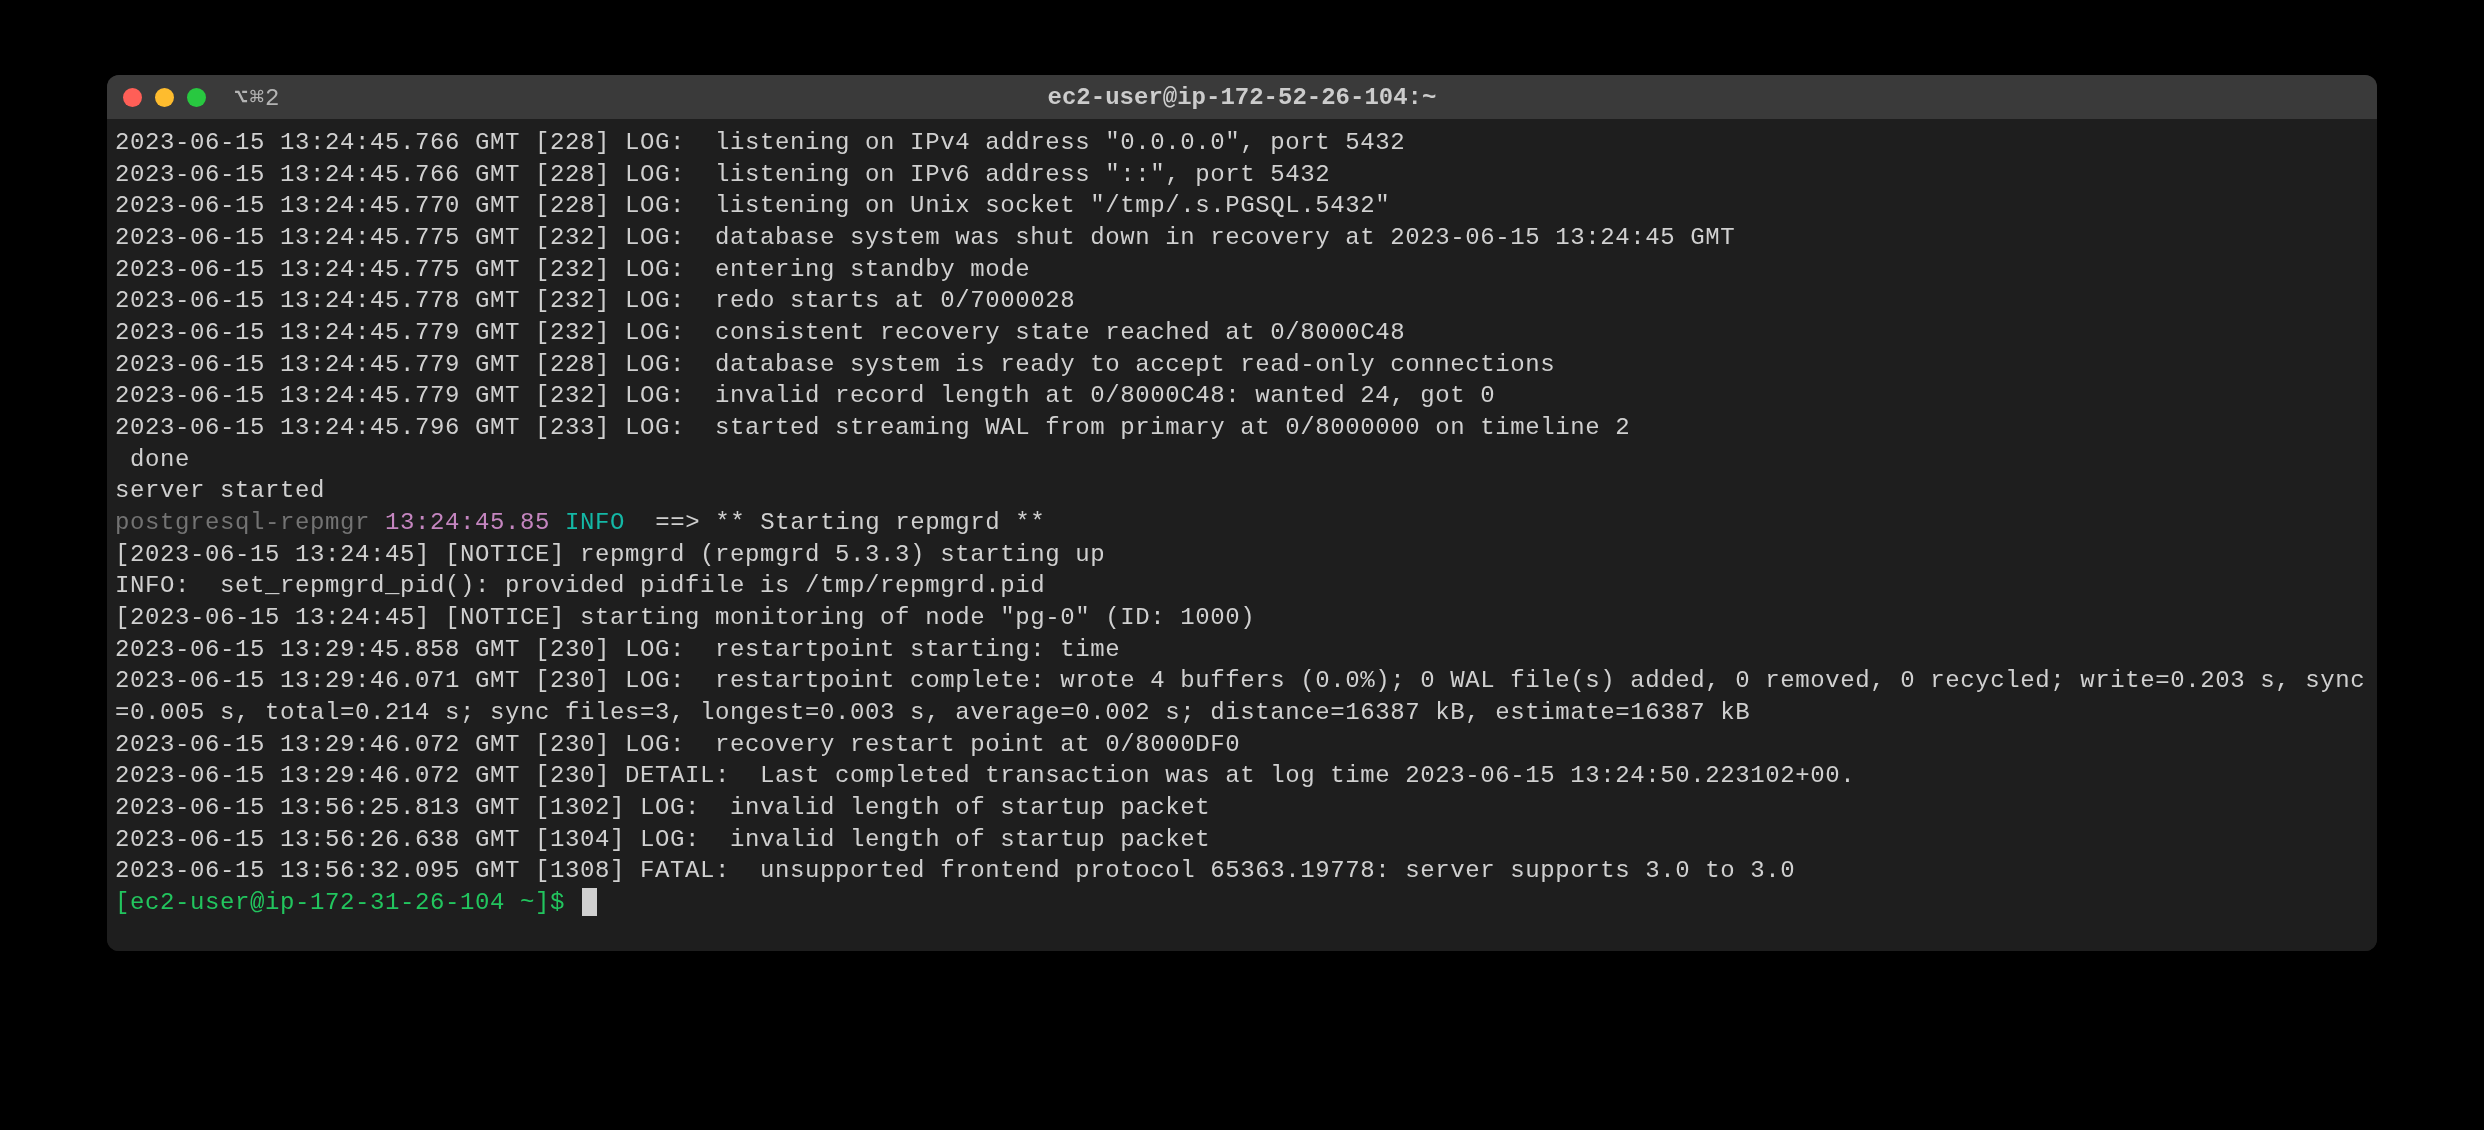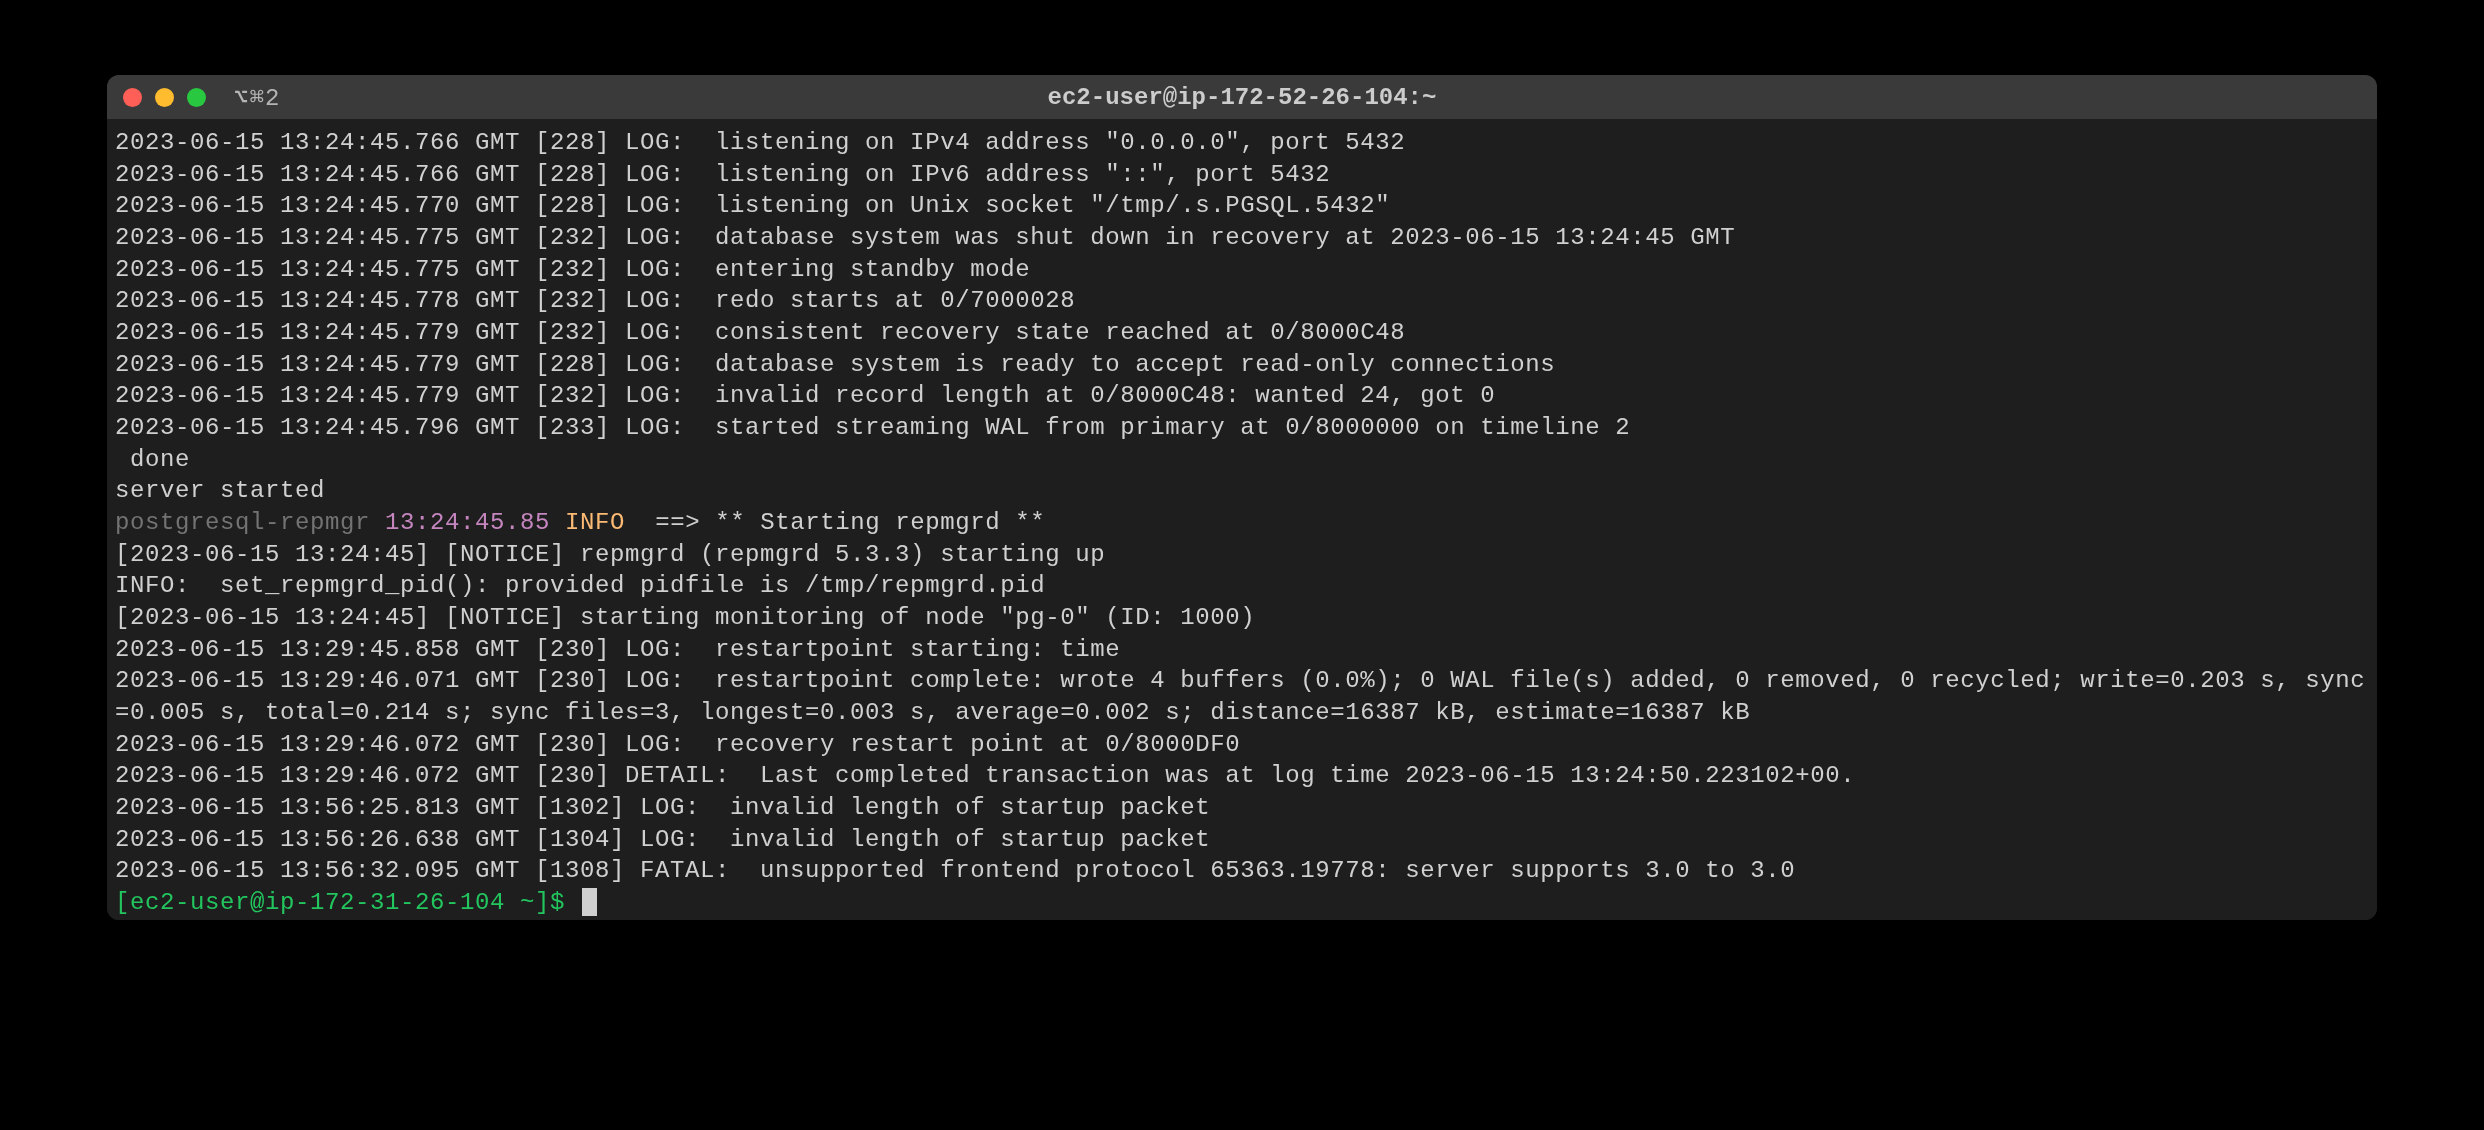--- a/index.html
+++ b/index.html
@@ -55,40 +55,40 @@
     .window-title {
       position: absolute;
       left: 50%;
       transform: translateX(-50%);
       color: #cccccc;
       font-size: 24px;
       font-weight: 600;
     }
     .terminal-body {
       background: #1e1e1e;
-      padding: 8px 8px 1px 8px;
+      padding: 8px 8px 32px 8px;
       font-size: 24px;
       line-height: 1.32;
       color: #d0d0d0;
       white-space: pre-wrap;
       word-break: break-all;
       letter-spacing: 0.6px;
     }
     .log-line {
       color: #d0d0d0;
     }
     .service-name {
       color: #737373;
     }
     .timestamp-colored {
       color: #c586c0;
       font-family: Liberation Mono, monospace;
     }
     .level-info {
-      color: #fdba74;
+      color: #14b8a6;
     }
     .prompt-host {
       color: #22c55e;
     }
     .cursor {
       display: inline-block;
       width: 15px;
       height: 28px;
       background: #d0d0d0;
       vertical-align: text-bottom;

